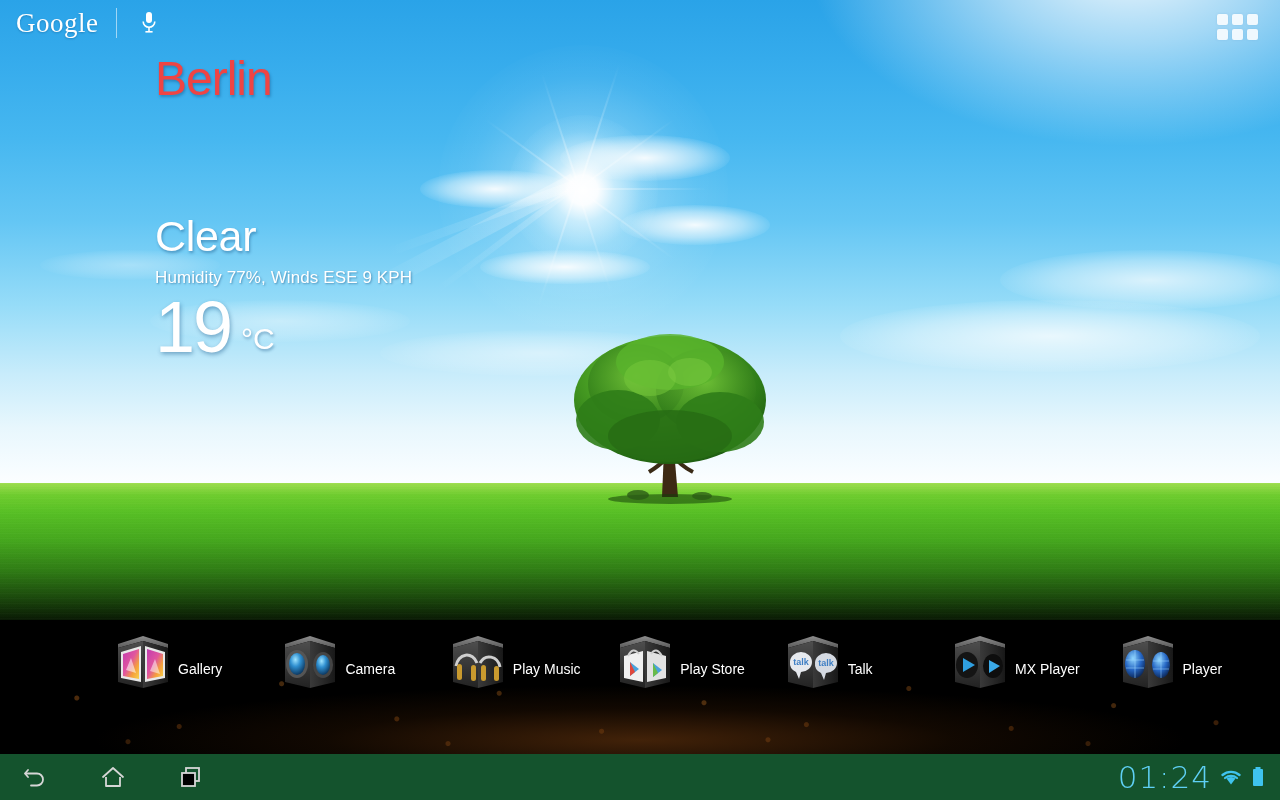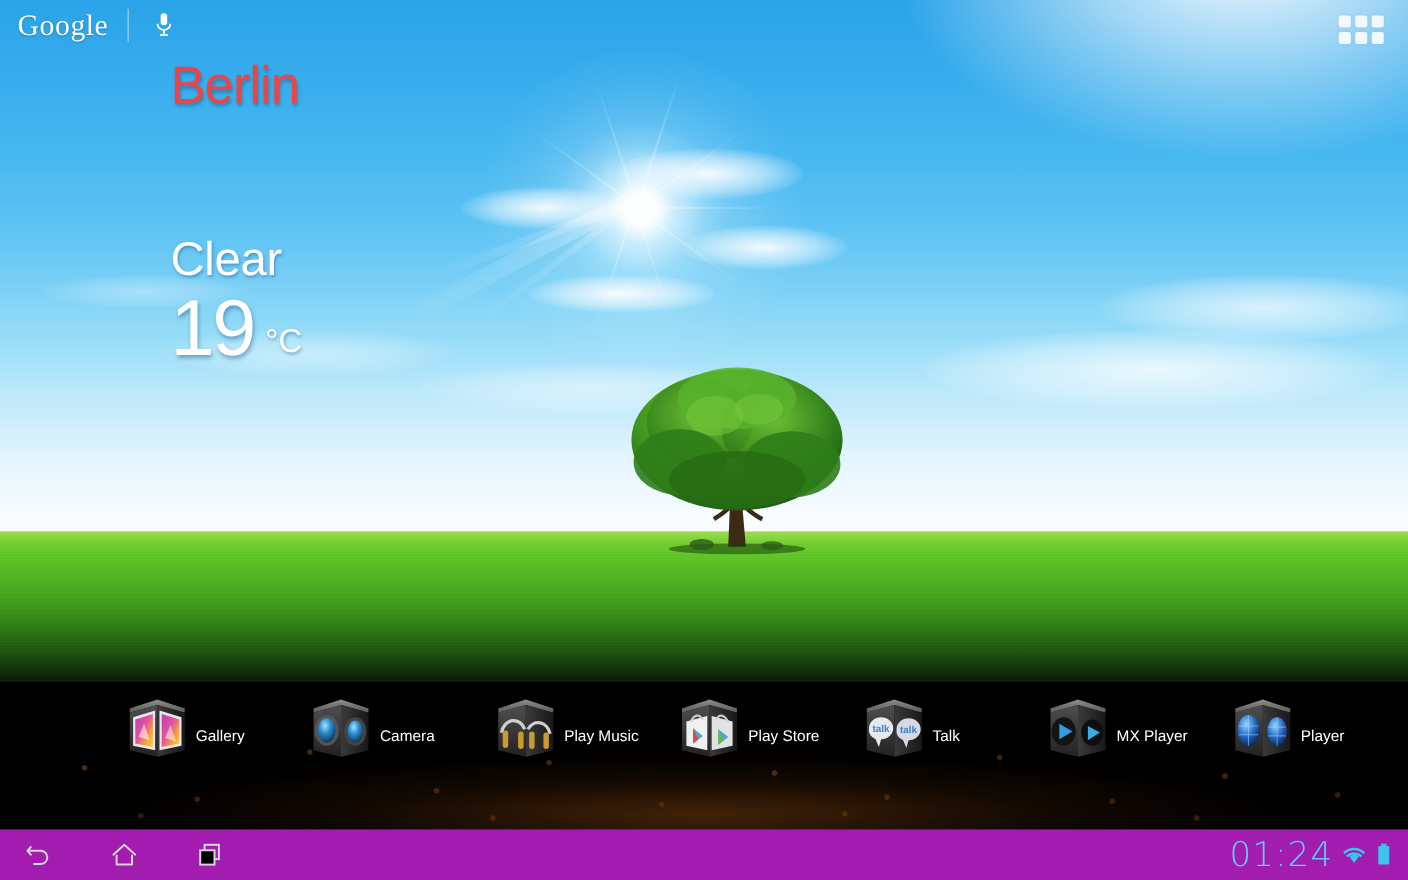--- a/index.html
+++ b/index.html
@@ -173,21 +173,21 @@
   .app { width:170px; display:flex; flex-direction:row; align-items:center; }
   .app-icon { width:70px; height:62px; position:relative; }
   .app-label {
     margin-top:12px; color:#fff; font-size:14px; line-height:1;
     text-shadow:0 1px 3px rgba(0,0,0,.9);
   }
 
   
   .sysbar {
     position:absolute; left:0; bottom:0; width:1280px; height:46px;
-    background:#a21caf; z-index:30;
+    background:#14532d; z-index:30;
     display:flex; align-items:center; justify-content:space-between;
     padding:0 14px 0 18px;
   }
   .navs { display:flex; align-items:center; gap:44px; }
   .nav-btn { width:34px; height:34px; display:flex; align-items:center; justify-content:center; }
   .status { display:flex; align-items:center; gap:6px; }
   .clock {
     color:#5fd0f5; font-size:31px; font-weight:300; line-height:1;
     letter-spacing:1px; font-family:"DejaVu Sans", sans-serif;
   }
@@ -282,20 +282,21 @@
     <i></i>
     <i></i>
     <i></i>
     <i></i>
     <i></i>
   </div>
 
   <div class="weather">
     <div class="w-city">Berlin</div>
     <div class="w-cond">Clear</div>
+    <div class="w-detail">Humidity 77%, Winds ESE 9 KPH</div>
     <div class="w-temp-row">
       <div class="w-temp">19</div>
       <div class="w-unit">°C</div>
     </div>
   </div>
 
   <div class="dock">
 
     <div class="app">
       <div class="app-icon">

